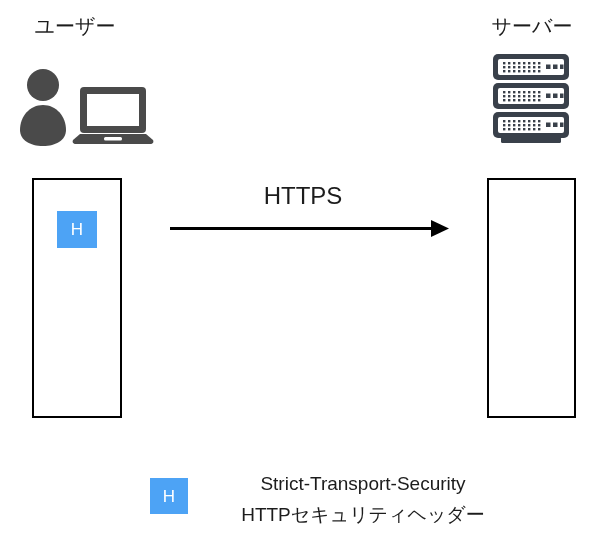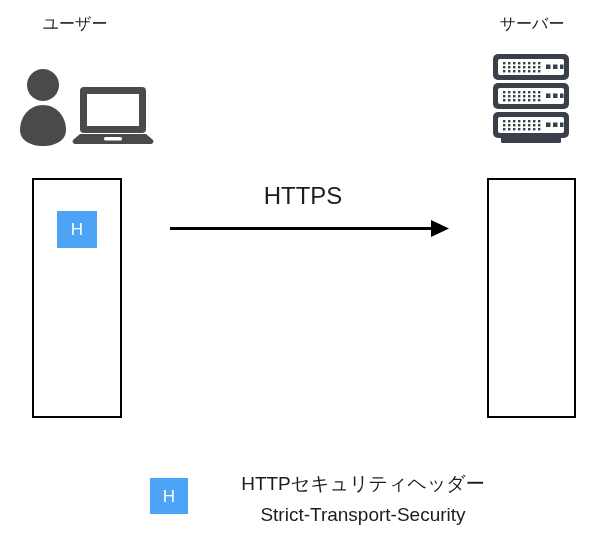--- a/index.html
+++ b/index.html
@@ -16,21 +16,21 @@
     position: relative;
     width: 600px;
     height: 541px;
     background: #ffffff;
     overflow: hidden;
   }
 
   
   .label {
     position: absolute;
-    font-size: 16px;
+    font-size: 20px;
     line-height: 1;
     color: #1c1c1c;
     white-space: nowrap;
     text-align: center;
   }
   #user-label {
     left: 0;
     width: 150px;
     top: 16px;
   }
@@ -287,17 +287,17 @@
     </svg>
   </div>
 
   <div class="lifeline" id="server-box"></div>
 
   <div class="header-chip" id="legend-chip" style="background:#4da3f5;">
     <span>H</span>
   </div>
 
   <div id="legend-text">
+    <div>Strict-Transport-Security</div>
     <div>HTTPセキュリティヘッダー</div>
-    <div>Strict-Transport-Security</div>
   </div>
 
 </div>
 
 </body></html>

